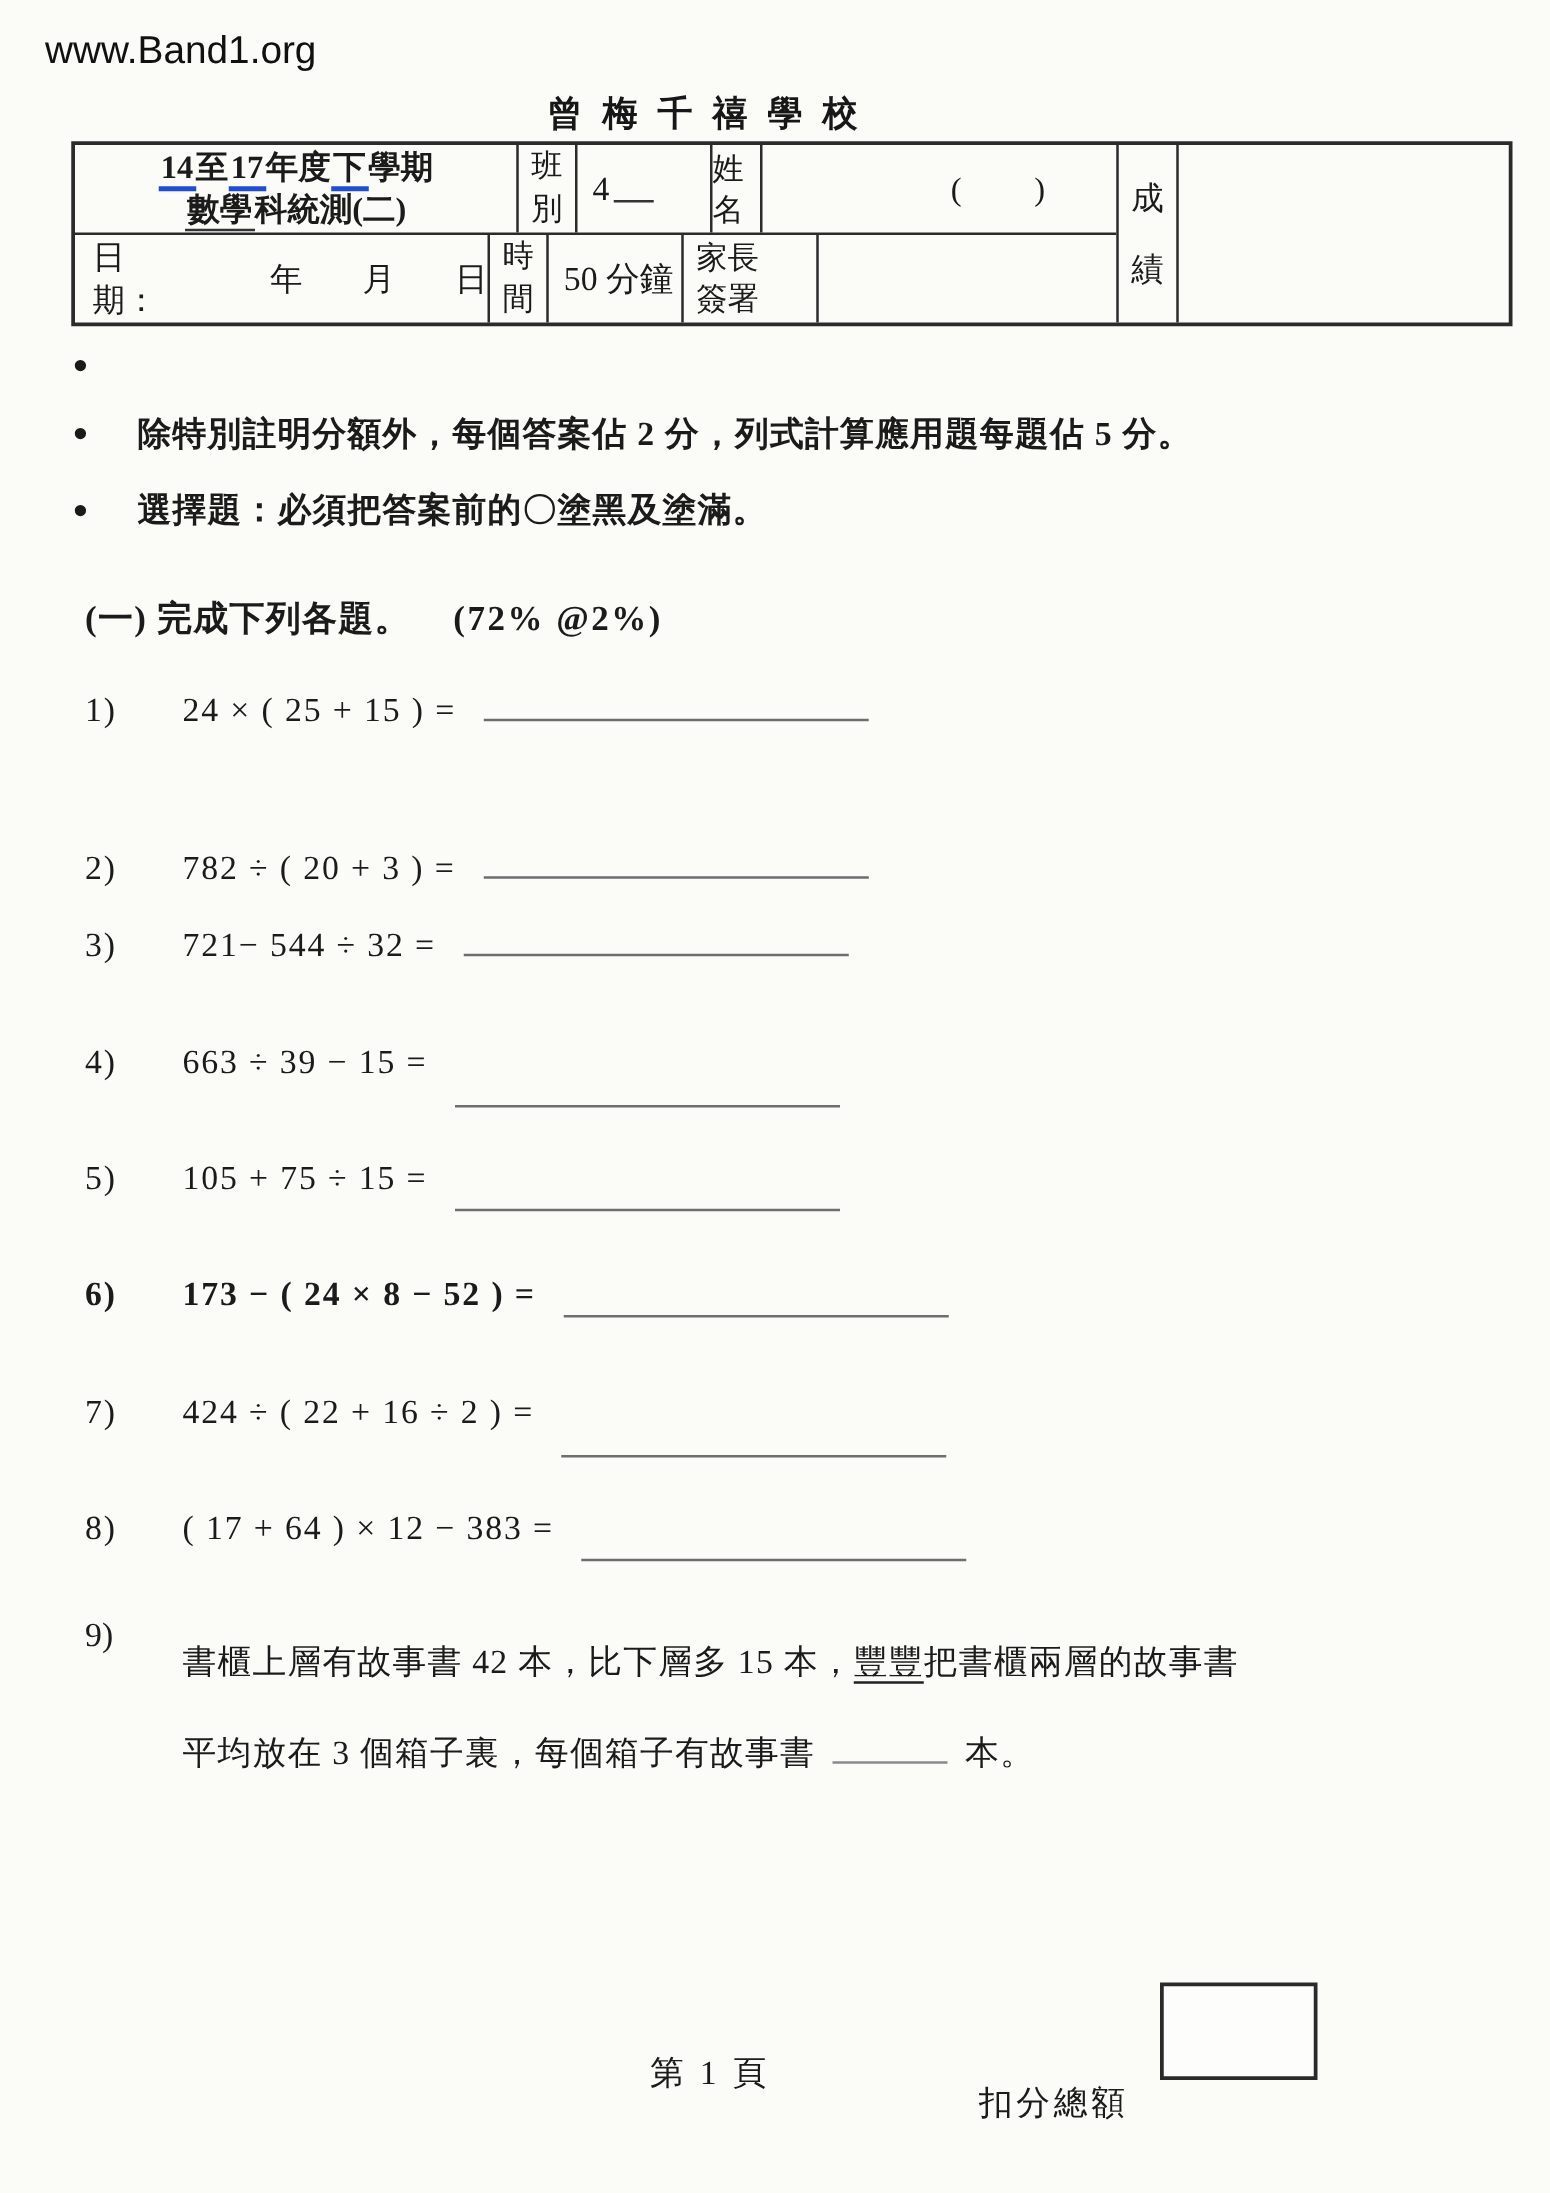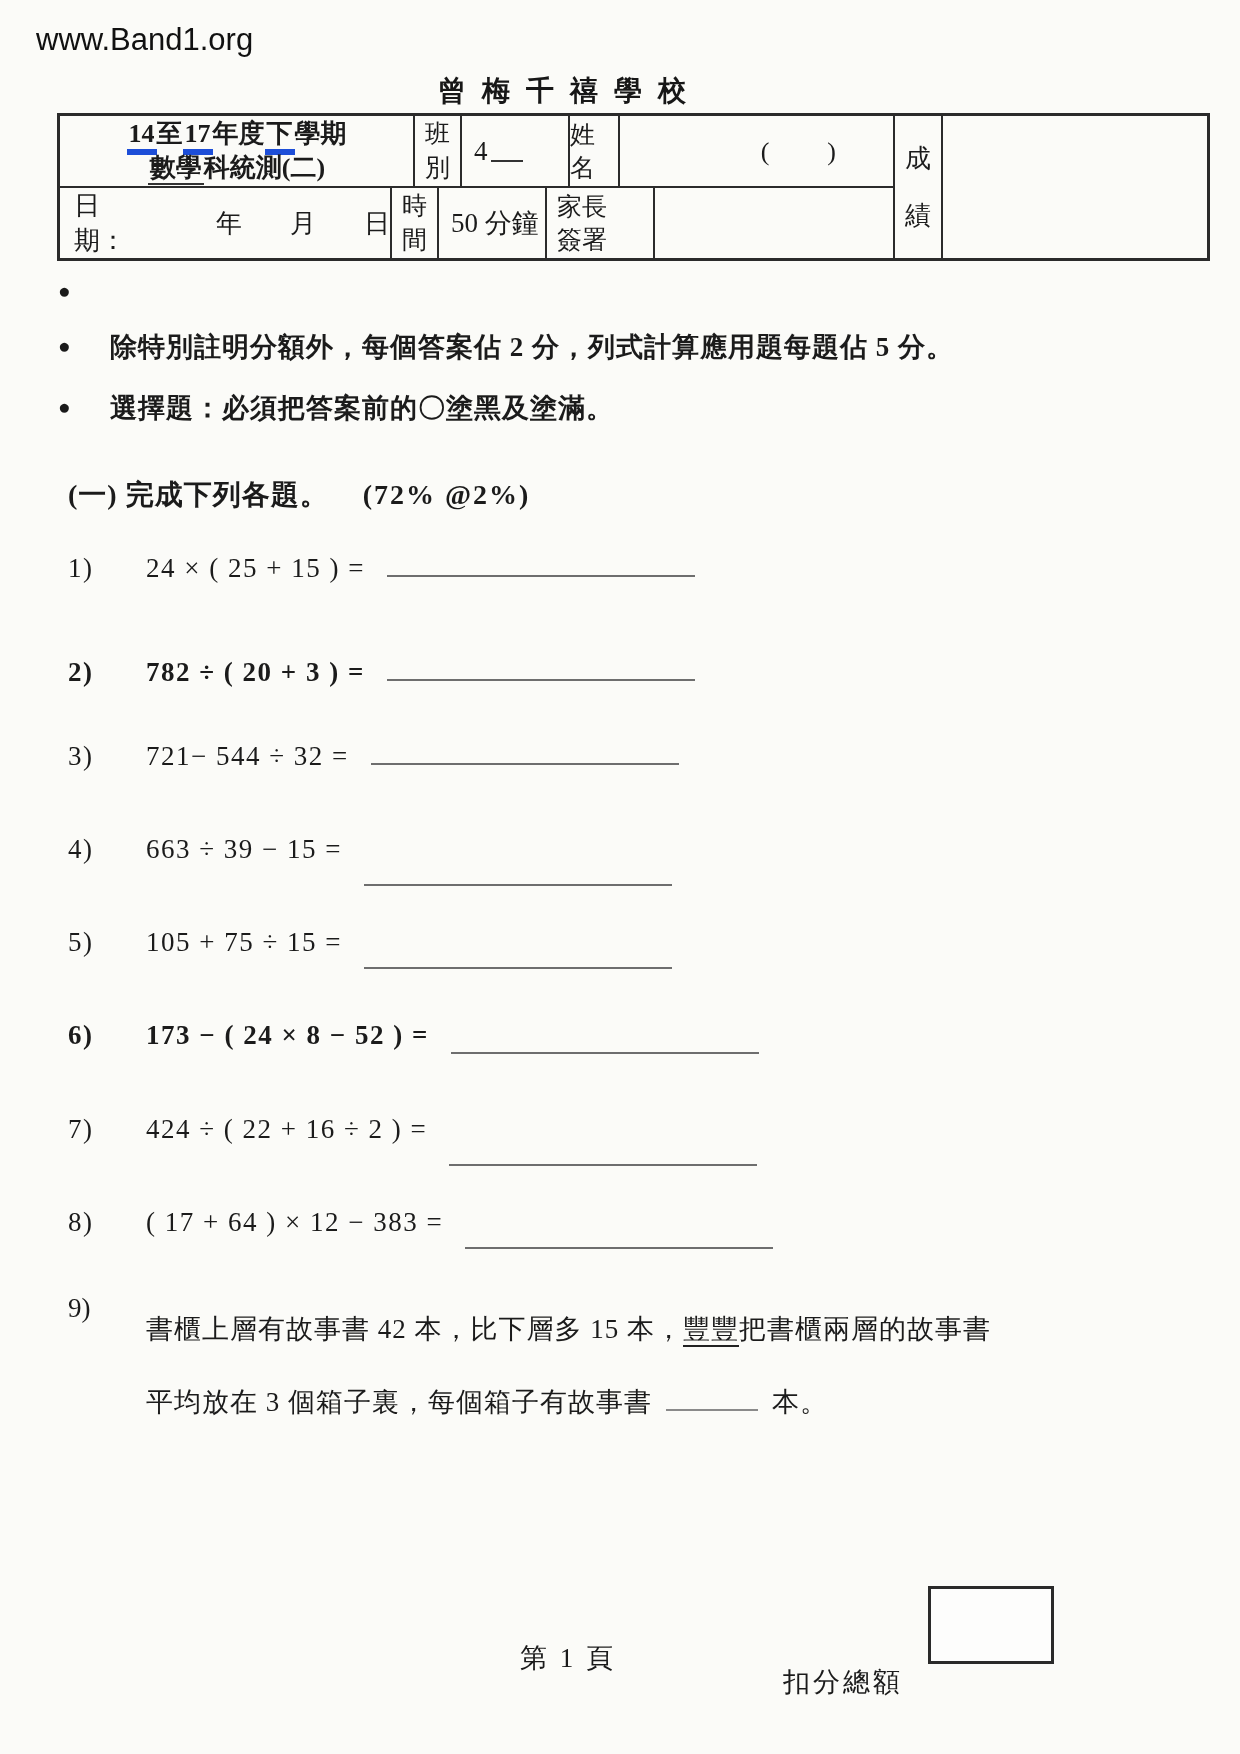--- a/index.html
+++ b/index.html
@@ -31,27 +31,27 @@
     position:absolute; top:113px; left:57px; width:1153px; height:148px;
     border:3px solid #2b2b2b; display:flex;
   }
   .ht-left { width:833px; display:flex; flex-direction:column; }
   .ht-row { display:flex; flex:1; align-items:stretch; }
   .ht-row.top { border-bottom:2px solid #2b2b2b; }
   .ht-cell { border-left:2px solid #2b2b2b; display:flex; align-items:center; }
   .ht-cell:first-child { border-left:none; }
 
   .ht-title { width:353px; flex-direction:column; justify-content:center; font-size:26px; line-height:34px; text-align:center; font-weight:600; }
-  .u { border-bottom:6px solid #1d4ed8; padding:0 2px 1px 2px; }
+  .u { border-bottom:4px solid #1d4ed8; padding:0 2px 1px 2px; }
   .u-dash { border-bottom:2px solid #333; padding:0 2px 1px 2px; }
 
   .ht-vlabel { width:47px; justify-content:center; font-size:25px; }
   .ht-vlabel .stack { width:1.05em; line-height:34px; word-break:break-all; text-align:center; }
   .ht-value { width:108px; font-size:27px; padding-left:12px; }
-  .ht-namecol { width:50px; justify-content:center; font-size:25px; }
+  .ht-namecol { width:40px; justify-content:center; font-size:25px; }
   .ht-blank { flex:1; justify-content:flex-end; font-size:26px; }
   .paren { white-space:pre; padding-right:55px; letter-spacing:2px; }
   .class-underline { display:inline-block; width:32px; border-bottom:2px solid #333; height:22px; margin-left:3px; }
 
   .ht-date { width:330px; font-size:26px; padding-left:14px; }
   .ht-date .dlabel { margin-right:0; }
   .ht-date .dy { margin-left:78px; }
   .ht-date .dm { margin-left:48px; }
   .ht-date .dd { margin-left:48px; }
   .ht-parent { width:108px; font-size:25px; padding-left:10px; }
@@ -84,21 +84,21 @@
   .q-expr { }
   .answer-line {
     display:inline-block; width:308px; height:4px;
     border-bottom:2px solid #6e6e6e;
     margin-left:22px; position:relative;
   }
   .lift-a .answer-line { top:10px; }
   .lift-b .answer-line { top:18px; }
   .lift-c .answer-line { top:28px; }
 
-  .q1 { top:553px; } .q2 { top:657px;font-weight:bold; } .q3 { top:741px; }
+  .q1 { top:553px; } .q2 { top:679px; } .q3 { top:741px; }
   .q4 { top:834px; } .q5 { top:927px; } .q6 { top:1020px;font-weight:bold; }
   .q7 { top:1114px; } .q8 { top:1207px; }
 
   
   .word-problem { position:absolute; top:1293px; left:68px; width:1140px; font-size:27px; }
   .wp-body { display:flex; }
   .wp-text { width:1010px; line-height:73px; letter-spacing:1px; }
   .wp-underline { border-bottom:2.5px solid #222; padding-bottom:1px; }
   .wp-blank {
     display:inline-block; width:92px; height:4px;

